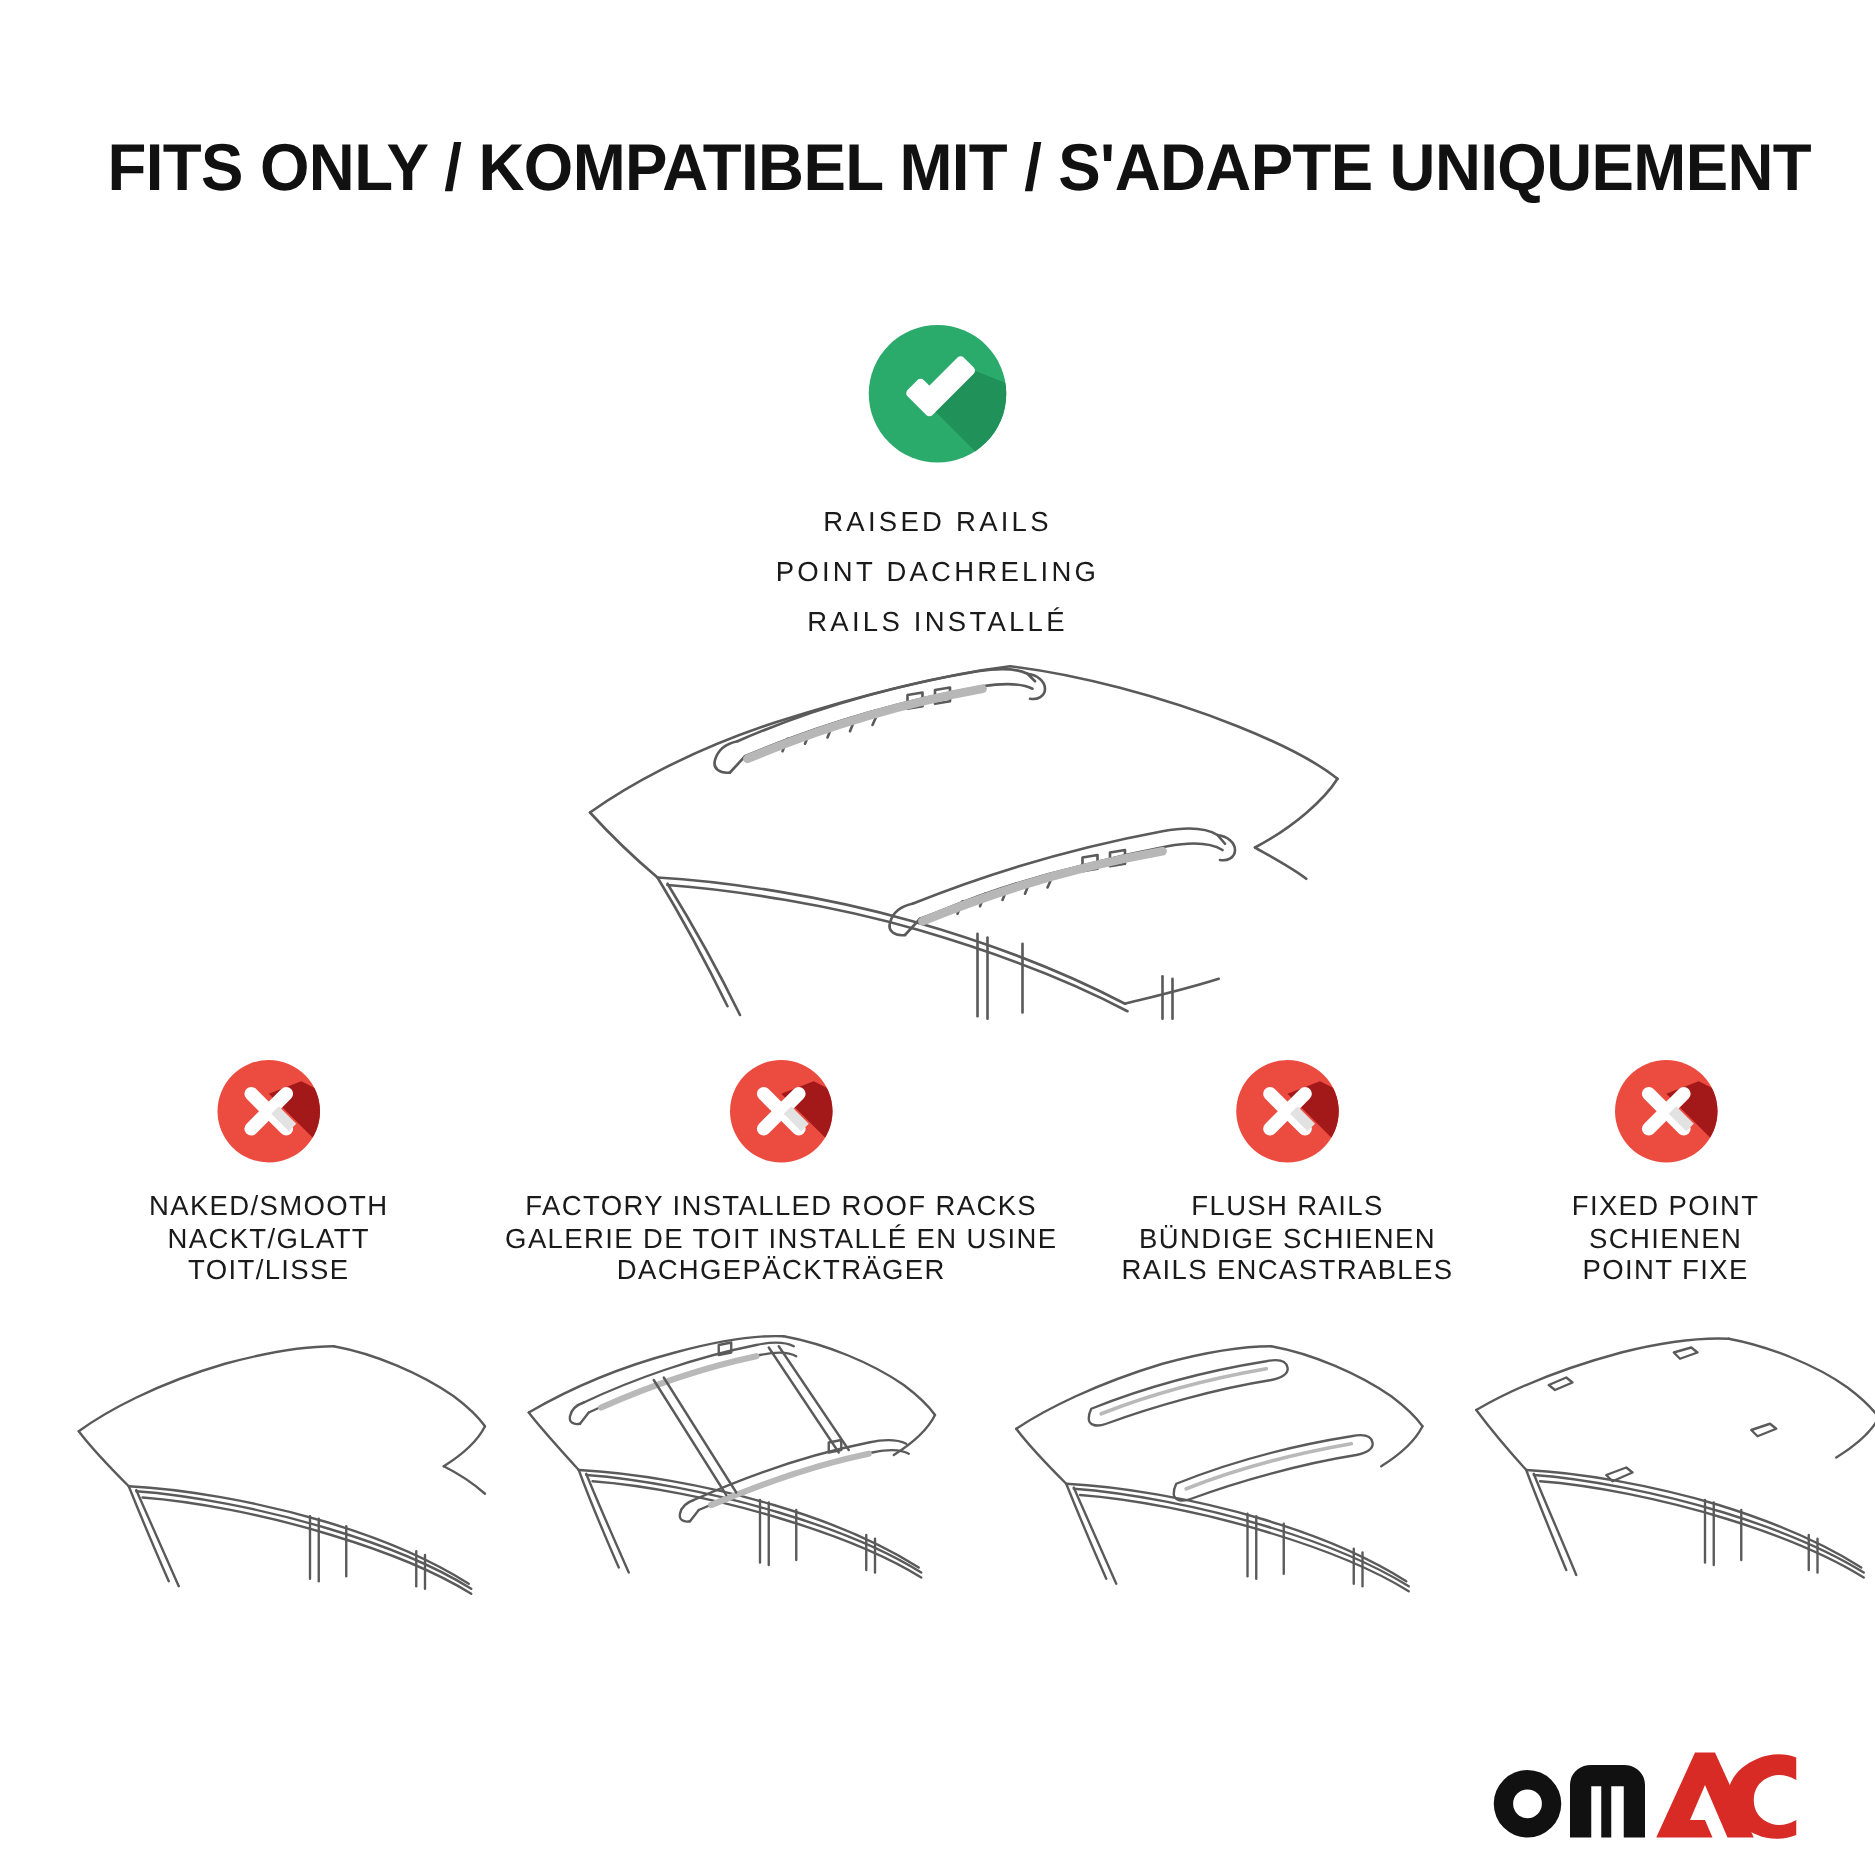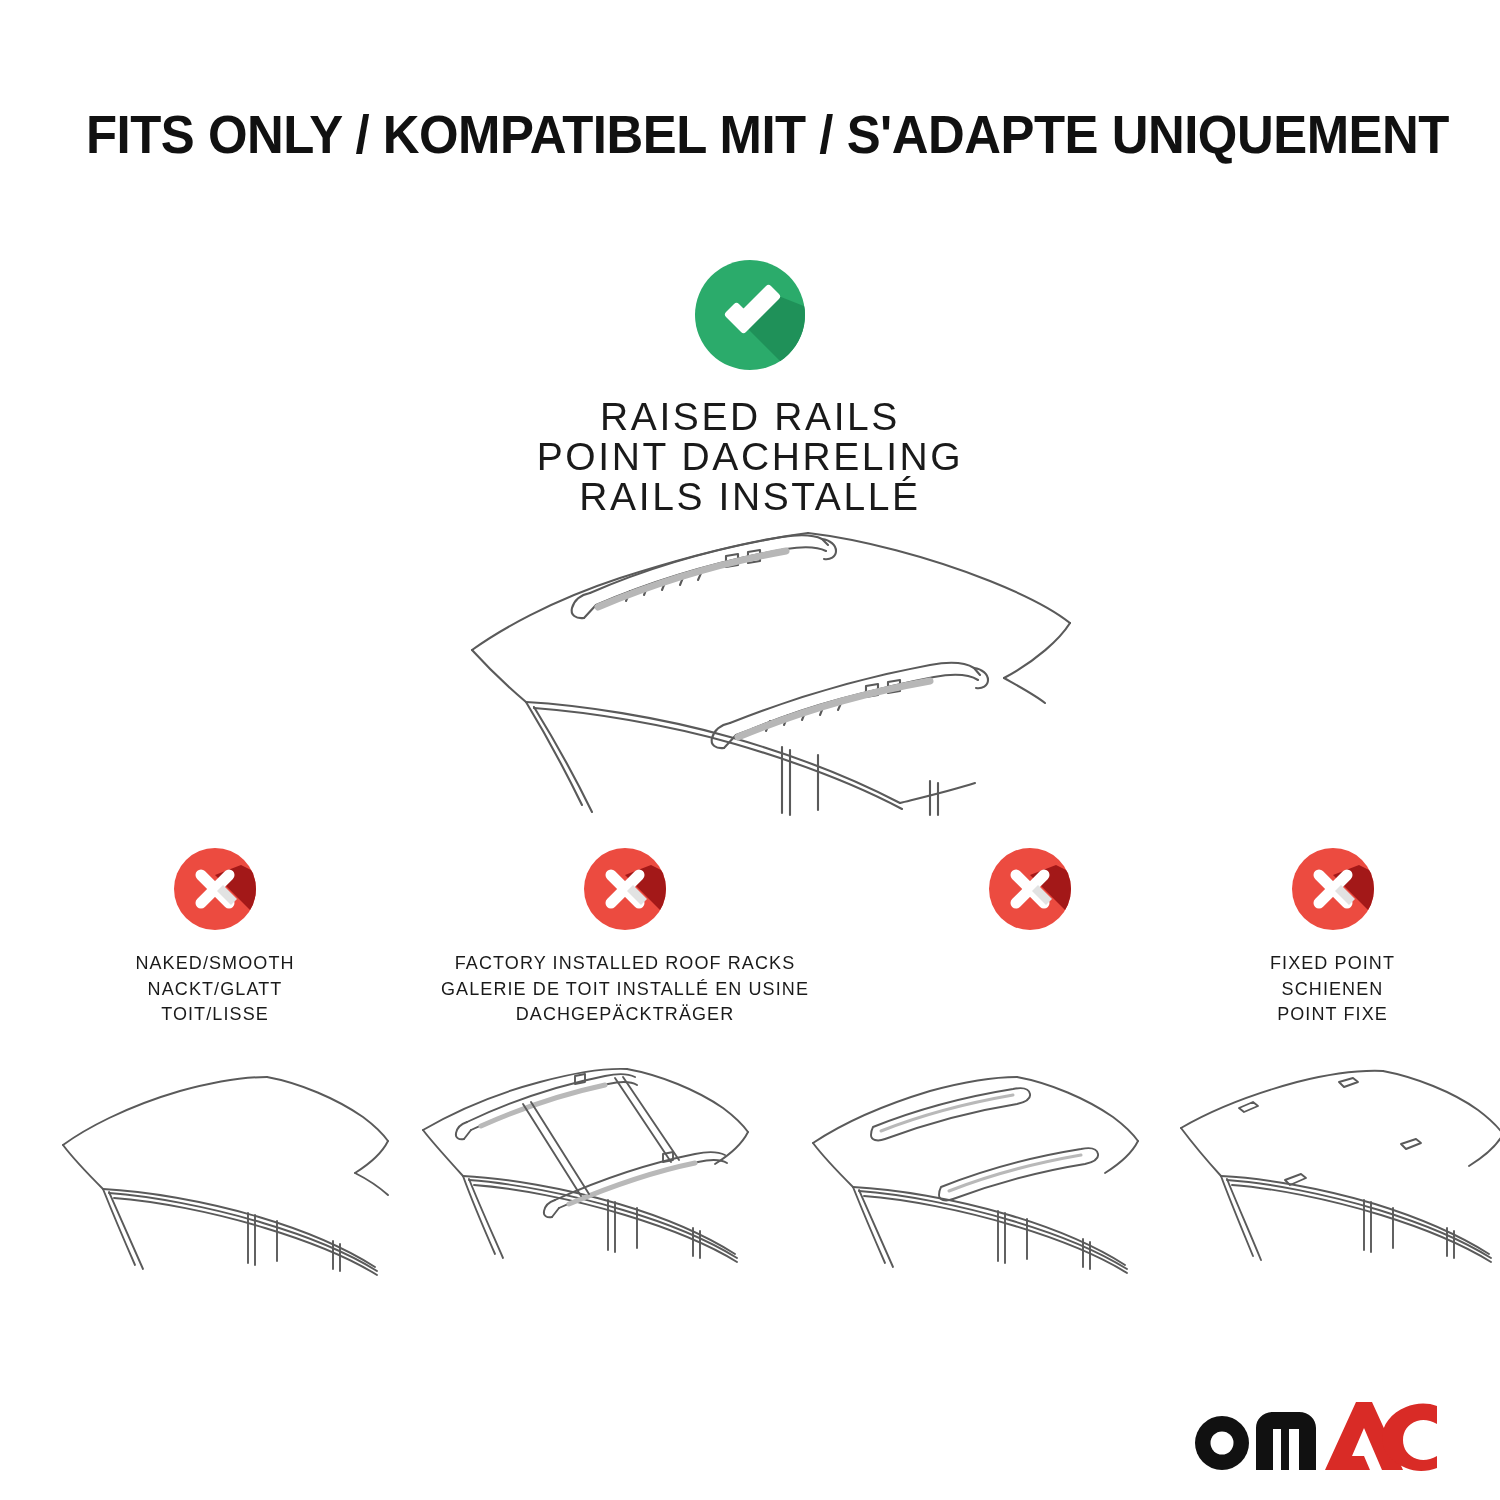--- a/index.html
+++ b/index.html
@@ -35,42 +35,42 @@
     left:0; top:255px; width:1500px;
     text-align:center;
   }
   .badge-wrap{
     display:inline-block;
     position:relative;
     width:120px;height:120px;
   }
   .hero-caption{
     margin-top:18px;
-    font-size:39px;
+    font-size:22px;
     line-height:40px;
     letter-spacing:2.6px;
     color:#1a1a1a;
     font-weight:400;
   }
   .hero-caption div{white-space:nowrap;}
 
   
   .cols{
     position:absolute;
     left:0; top:845px; width:1500px; height:640px;
   }
   .col{
     position:absolute;
     top:0;
     text-align:center;
   }
   .col .badge-wrap{width:88px;height:88px;}
   .col-caption{
     margin-top:14px;
-    font-size:18px;
+    font-size:22px;
     line-height:25.5px;
     letter-spacing:1.1px;
     color:#1a1a1a;
     font-weight:400;
   }
   .col-caption div{white-space:nowrap;}
 
   .art{position:absolute;}
 
   
@@ -255,20 +255,25 @@
               <path d="M57 26 L62 31 L31 62 L26 57 Z" fill="#e2e2e2"></path>
             </g>
           <g stroke="#ffffff" stroke-width="11" stroke-linecap="round">
             <line x1="30" y1="30" x2="58" y2="58"></line>
             <line x1="58" y1="30" x2="30" y2="58"></line>
           </g>
           <g clip-path="url(#x3)">
               <path d="M46 46 L60 60 L66 54 L52 40 Z" fill="#e2e2e2"></path>
             </g>
         </svg>
+      </div>
+      <div class="col-caption">
+        <div>FLUSH RAILS</div>
+        <div>BÜNDIGE SCHIENEN</div>
+        <div>RAILS ENCASTRABLES</div>
       </div>
     </div>
 
     <div class="col" style="left:1195px; width:275px;">
       <div class="badge-wrap">
         <svg width="88" height="88" viewBox="0 0 88 88" aria-hidden="true">
           <defs>
               <clipPath id="x4">
                 <circle cx="44" cy="44" r="41"></circle>
               </clipPath>

